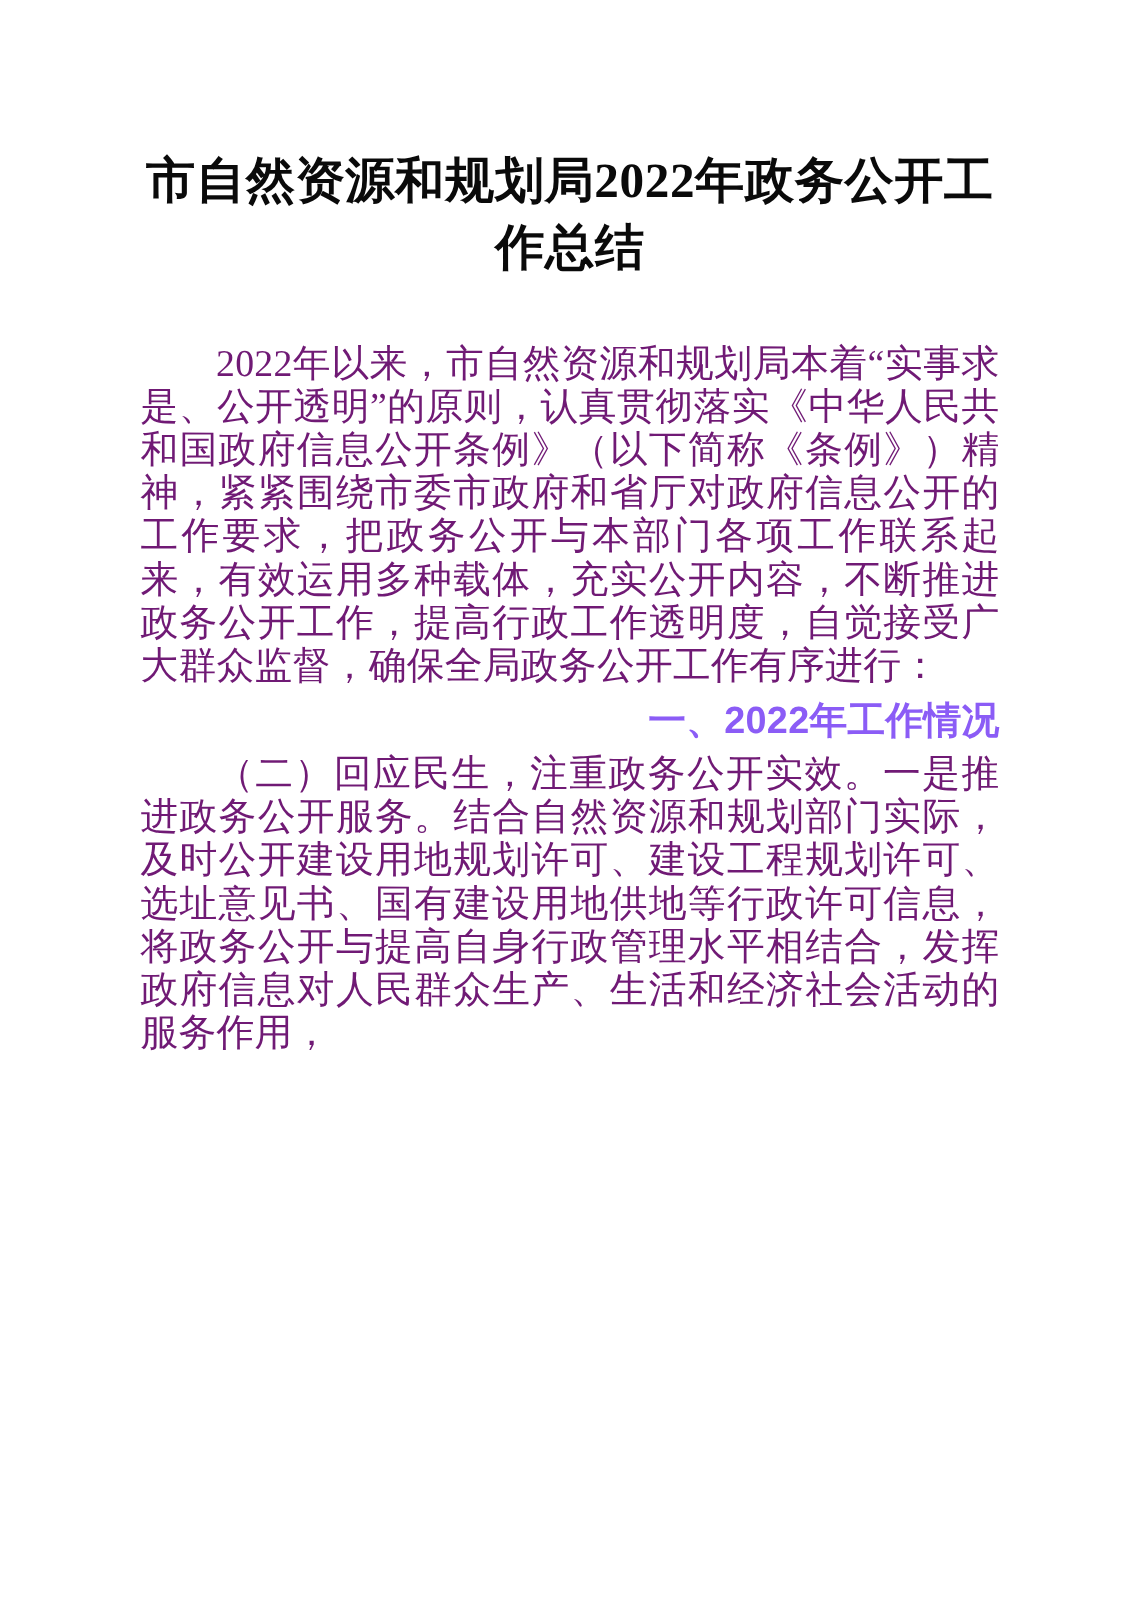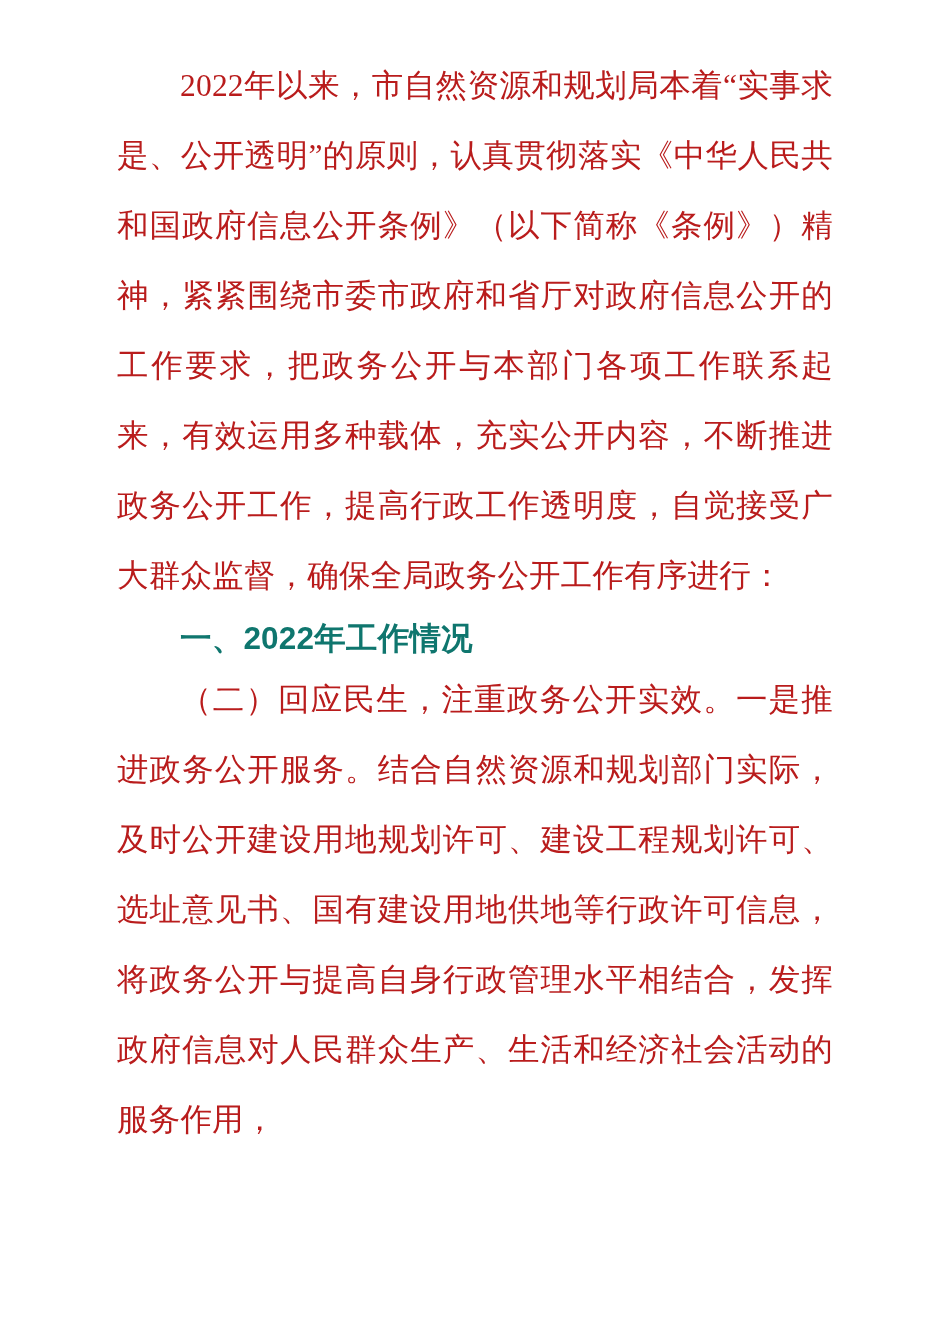--- a/index.html
+++ b/index.html
@@ -52,50 +52,52 @@
   .title-gap {
     height: 51px;
   }
 
   
   .para {
     margin: 0;
     padding: 0;
     font-family: "Liberation Serif", "DejaVu Serif", serif;
     font-size: 31.5px;
-    line-height: 70px;
+    line-height: 36px;
     text-align: justify;
     text-align-last: left;
     text-justify: inter-character;
     word-break: break-all;
     text-indent: 63px;
-    color: #b91c1c;
+    color: #701a75;
     letter-spacing: 0.2px;
   }
 
   
   .section-heading {
     margin: 0;
     padding: 0;
     font-family: "Liberation Sans", "DejaVu Sans", sans-serif;
     font-size: 31.5px;
     line-height: 54px;
     font-weight: bold;
     text-indent: 63px;
-    color: #0f766e;
+    color: #8b5cf6;
     letter-spacing: 0.2px;
     word-break: break-all;
+    text-align: right;
   }
 </style>
 </head>
 <body>
 
 <div class="page">
   <div class="content">
 
+    <h1 class="doc-title">市自然资源和规划局2022年政务公开工作总结</h1>
 
     <div class="title-gap"></div>
 
     <p class="para">2022年以来，市自然资源和规划局本着“实事求是、公开透明”的原则，认真贯彻落实《中华人民共和国政府信息公开条例》（以下简称《条例》）精神，紧紧围绕市委市政府和省厅对政府信息公开的工作要求，把政务公开与本部门各项工作联系起来，有效运用多种载体，充实公开内容，不断推进政务公开工作，提高行政工作透明度，自觉接受广大群众监督，确保全局政务公开工作有序进行：</p>
 
     <h2 class="section-heading">一、2022年工作情况</h2>
 
 
     <p class="para">（二）回应民生，注重政务公开实效。一是推进政务公开服务。结合自然资源和规划部门实际，及时公开建设用地规划许可、建设工程规划许可、选址意见书、国有建设用地供地等行政许可信息，将政务公开与提高自身行政管理水平相结合，发挥政府信息对人民群众生产、生活和经济社会活动的服务作用，</p>
 

